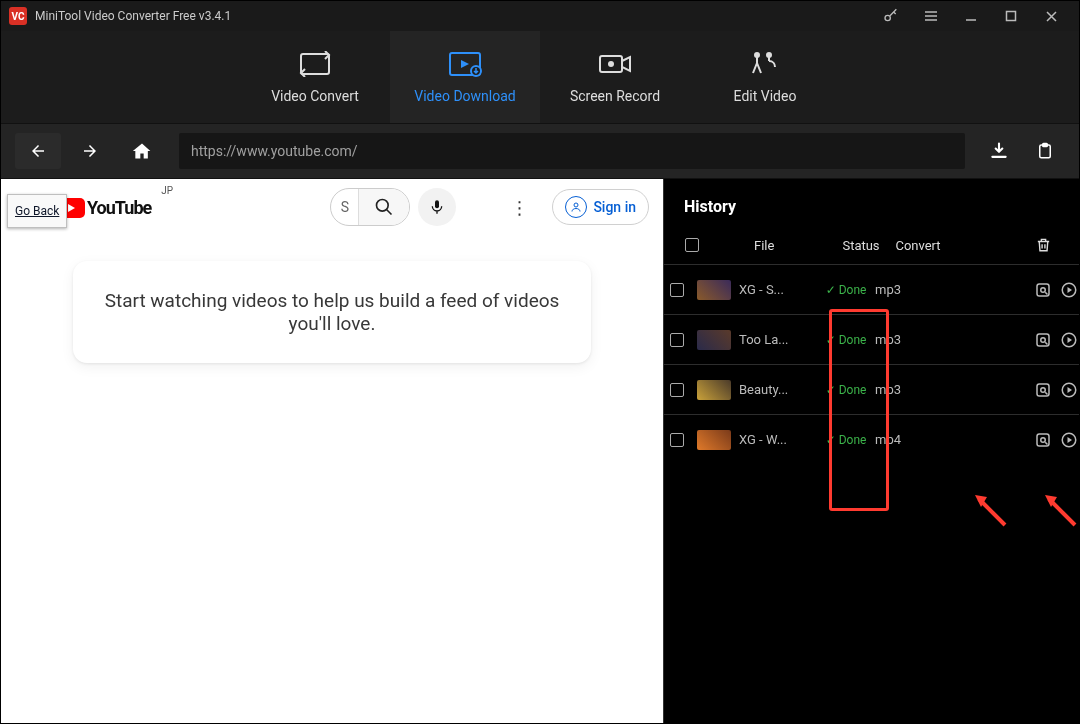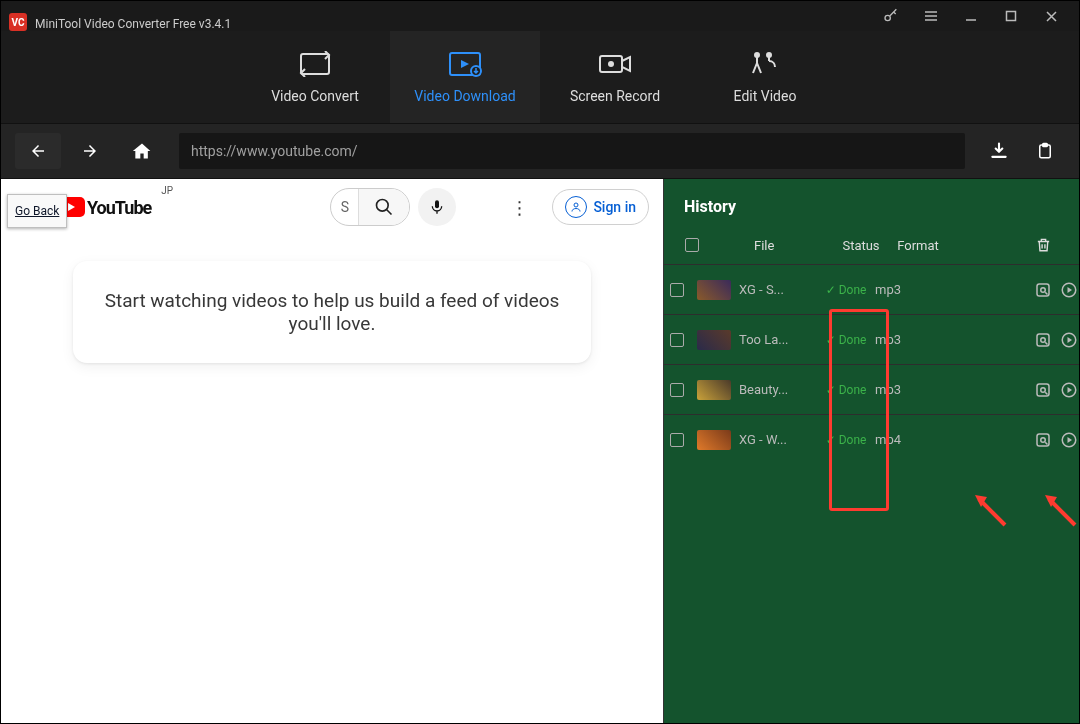--- a/index.html
+++ b/index.html
@@ -1,20 +1,20 @@
 <!DOCTYPE html>
 <html><head>
 <meta charset="utf-8">
 <style>
   * { box-sizing: border-box; margin: 0; padding: 0; font-family: -apple-system, BlinkMacSystemFont, "Segoe UI", Roboto, Arial, sans-serif; }
   html, body { width: 1080px; height: 724px; overflow: hidden; background: #000; }
   .app { width: 1080px; height: 724px; background: #1a1a1a; border: 1px solid #000; position: relative; }
   
   
-  .titlebar { height: 30px; background: #1a1a1a; display: flex; align-items: flex-end; padding: 0 8px; color: #ccc; font-size: 12px; }
+  .titlebar { height: 30px; background: #1a1a1a; display: flex; align-items: center; padding: 0 8px; color: #ccc; font-size: 12px; }
   .app-logo { width: 18px; height: 18px; background: #d93025; border-radius: 3px; display:flex; align-items:center; justify-content:center; color:#fff; font-size:10px; font-weight:bold; margin-right:8px;}
   .titlebar .spacer { flex: 1; }
   .titlebar .win-btn { width: 40px; height: 30px; display:flex; align-items:center; justify-content:center; color:#bbb; }
   .key-icon { color: #f0b429; }
   
   
   .tabs { height: 92px; background: #1c1c1c; display:flex; justify-content:center; }
   .tab { width: 150px; display:flex; flex-direction:column; align-items:center; justify-content:center; color:#ddd; font-size:14px; gap:10px; }
   .tab.active { background:#242424; color:#2e90fa; }
   .tab.active svg { stroke:#2e90fa; fill:none; }
@@ -28,39 +28,39 @@
   
   
   .tooltip { position:absolute; top:193px; left:6px; background:#f9f9f9; border:1px solid #bfbfbf; padding:9px 7px; font-size:12px; color:#0f172a; z-index:10; box-shadow:0 1px 3px rgba(0,0,0,.3);text-decoration:underline;}
   
   
   .main { display:flex; height: calc(724px - 30px - 92px - 56px - 2px); }
   .browser { width: 662px; background:#fff; position:relative; }
   .yt-header { height:56px; display:flex; align-items:center; padding:0 14px; gap:8px; }
   .yt-burger { width:28px; display:flex; flex-direction:column; gap:4px; padding:4px;}
   .yt-burger span{height:2px;background:#333;}
-  .yt-logo { display:flex; align-items:flex-start; gap:2px; margin-left:6px;}
+  .yt-logo { display:flex; align-items:flex-end; gap:2px; margin-left:6px;}
   .yt-logo-badge{width:28px;height:20px;background:#ff0000;border-radius:5px;display:flex;align-items:center;justify-content:center;}
   .yt-logo-text{font-weight:700;font-size:18px;letter-spacing:-1px;color:#111;}
   .yt-region{font-size:10px;color:#555;align-self:flex-start;margin-top:6px;margin-left:2px;}
   .yt-search-wrap{display:flex;align-items:center;margin-left:auto;}
   .yt-search{display:flex;align-items:center;border:1px solid #ccc;border-radius:22px;height:38px;overflow:hidden;}
   .yt-search .sp{width:28px;display:flex;align-items:center;justify-content:center;color:#666;font-size:14px;border-right:1px solid #ddd;height:100%;}
   .yt-search .sb{width:50px;display:flex;align-items:center;justify-content:center;background:#f7f7f7;height:100%;}
   .yt-mic{width:38px;height:38px;border-radius:50%;background:#f2f2f2;display:flex;align-items:center;justify-content:center;margin-left:8px;}
   .yt-more{width:30px;display:flex;align-items:center;justify-content:center;margin-left:40px;font-size:18px;color:#333;}
   .yt-signin{display:flex;align-items:center;gap:6px;border:1px solid #d0d0d0;border-radius:18px;height:36px;padding:12px 12px;color:#065fd4;font-weight:500;font-size:14px;margin-left:10px;}
   .yt-avatar{width:22px;height:22px;border:1.5px solid #065fd4;border-radius:50%;display:flex;align-items:center;justify-content:center;}
   
   .yt-card{margin:26px 72px 0;background:#fff;border-radius:14px;padding:28px 20px;text-align:center;box-shadow:0 1px 3px rgba(0,0,0,.08),0 4px 14px rgba(0,0,0,.06);}
   .yt-card h2{font-size:22px;font-weight:700;color:#0f0f0f;margin-bottom:12px;}
   .yt-card p{font-size:19px;color:#383838;}
   
   
-  .history { flex:1; background:#14532d; border-left:1px solid #333; color:#ccc; }
+  .history { flex:1; background:#000000; border-left:1px solid #333; color:#ccc; }
   .history h3{font-size:16px;font-weight:700;color:#fff;padding:18px 20px 10px;}
   .hist-head{display:flex;align-items:center;padding:10px 16px;font-size:13px;color:#ddd;justify-content:space-between;}
   .hist-row{display:flex;align-items:center;padding:0 1px;height:50px;font-size:13px;color:#bbb;border-top:1px solid #2d2d2d;}
   .chk{width:24px;display:flex;align-items:center;justify-content:center;}
   .chk-box{width:14px;height:14px;border:1.5px solid #aaa;border-radius:2px;}
   .thumb{width:34px;height:20px;margin:0 8px;background:linear-gradient(45deg,#8a5a2a,#3a2a5a);border-radius:2px;flex:none;}
   .col-file{width:78px;overflow:hidden;text-overflow:ellipsis;white-space:nowrap;}
   .col-status{width:58px;color:#3bb24a;font-size:12px;text-align:center;}
   .col-format{width:56px;color:#bbb;}
   .col-actions{margin-left:auto;display:flex;gap:8px;color:#bbb;}
@@ -237,21 +237,21 @@
     </div>
 
     <div class="history">
       <h3>History</h3>
       <div class="hist-head">
         <div class="chk">
             <div class="chk-box"></div>
           </div>
         <div class="col-file-h">File</div>
         <div class="col-status-h">Status</div>
-        <div class="col-format-h">Format</div>
+        <div class="col-format-h">Convert</div>
         <div class="trash">
           <svg width="17" height="18" viewBox="0 0 24 24" fill="none" stroke="#ddd" stroke-width="2">
               <path d="M4 7h16M9 7V4h6v3M6 7l1 13h10l1-13M10 11v6M14 11v6"></path>
             </svg>
         </div>
       </div>
 
       <div class="hist-row">
         <div class="chk">
             <div class="chk-box"></div>

